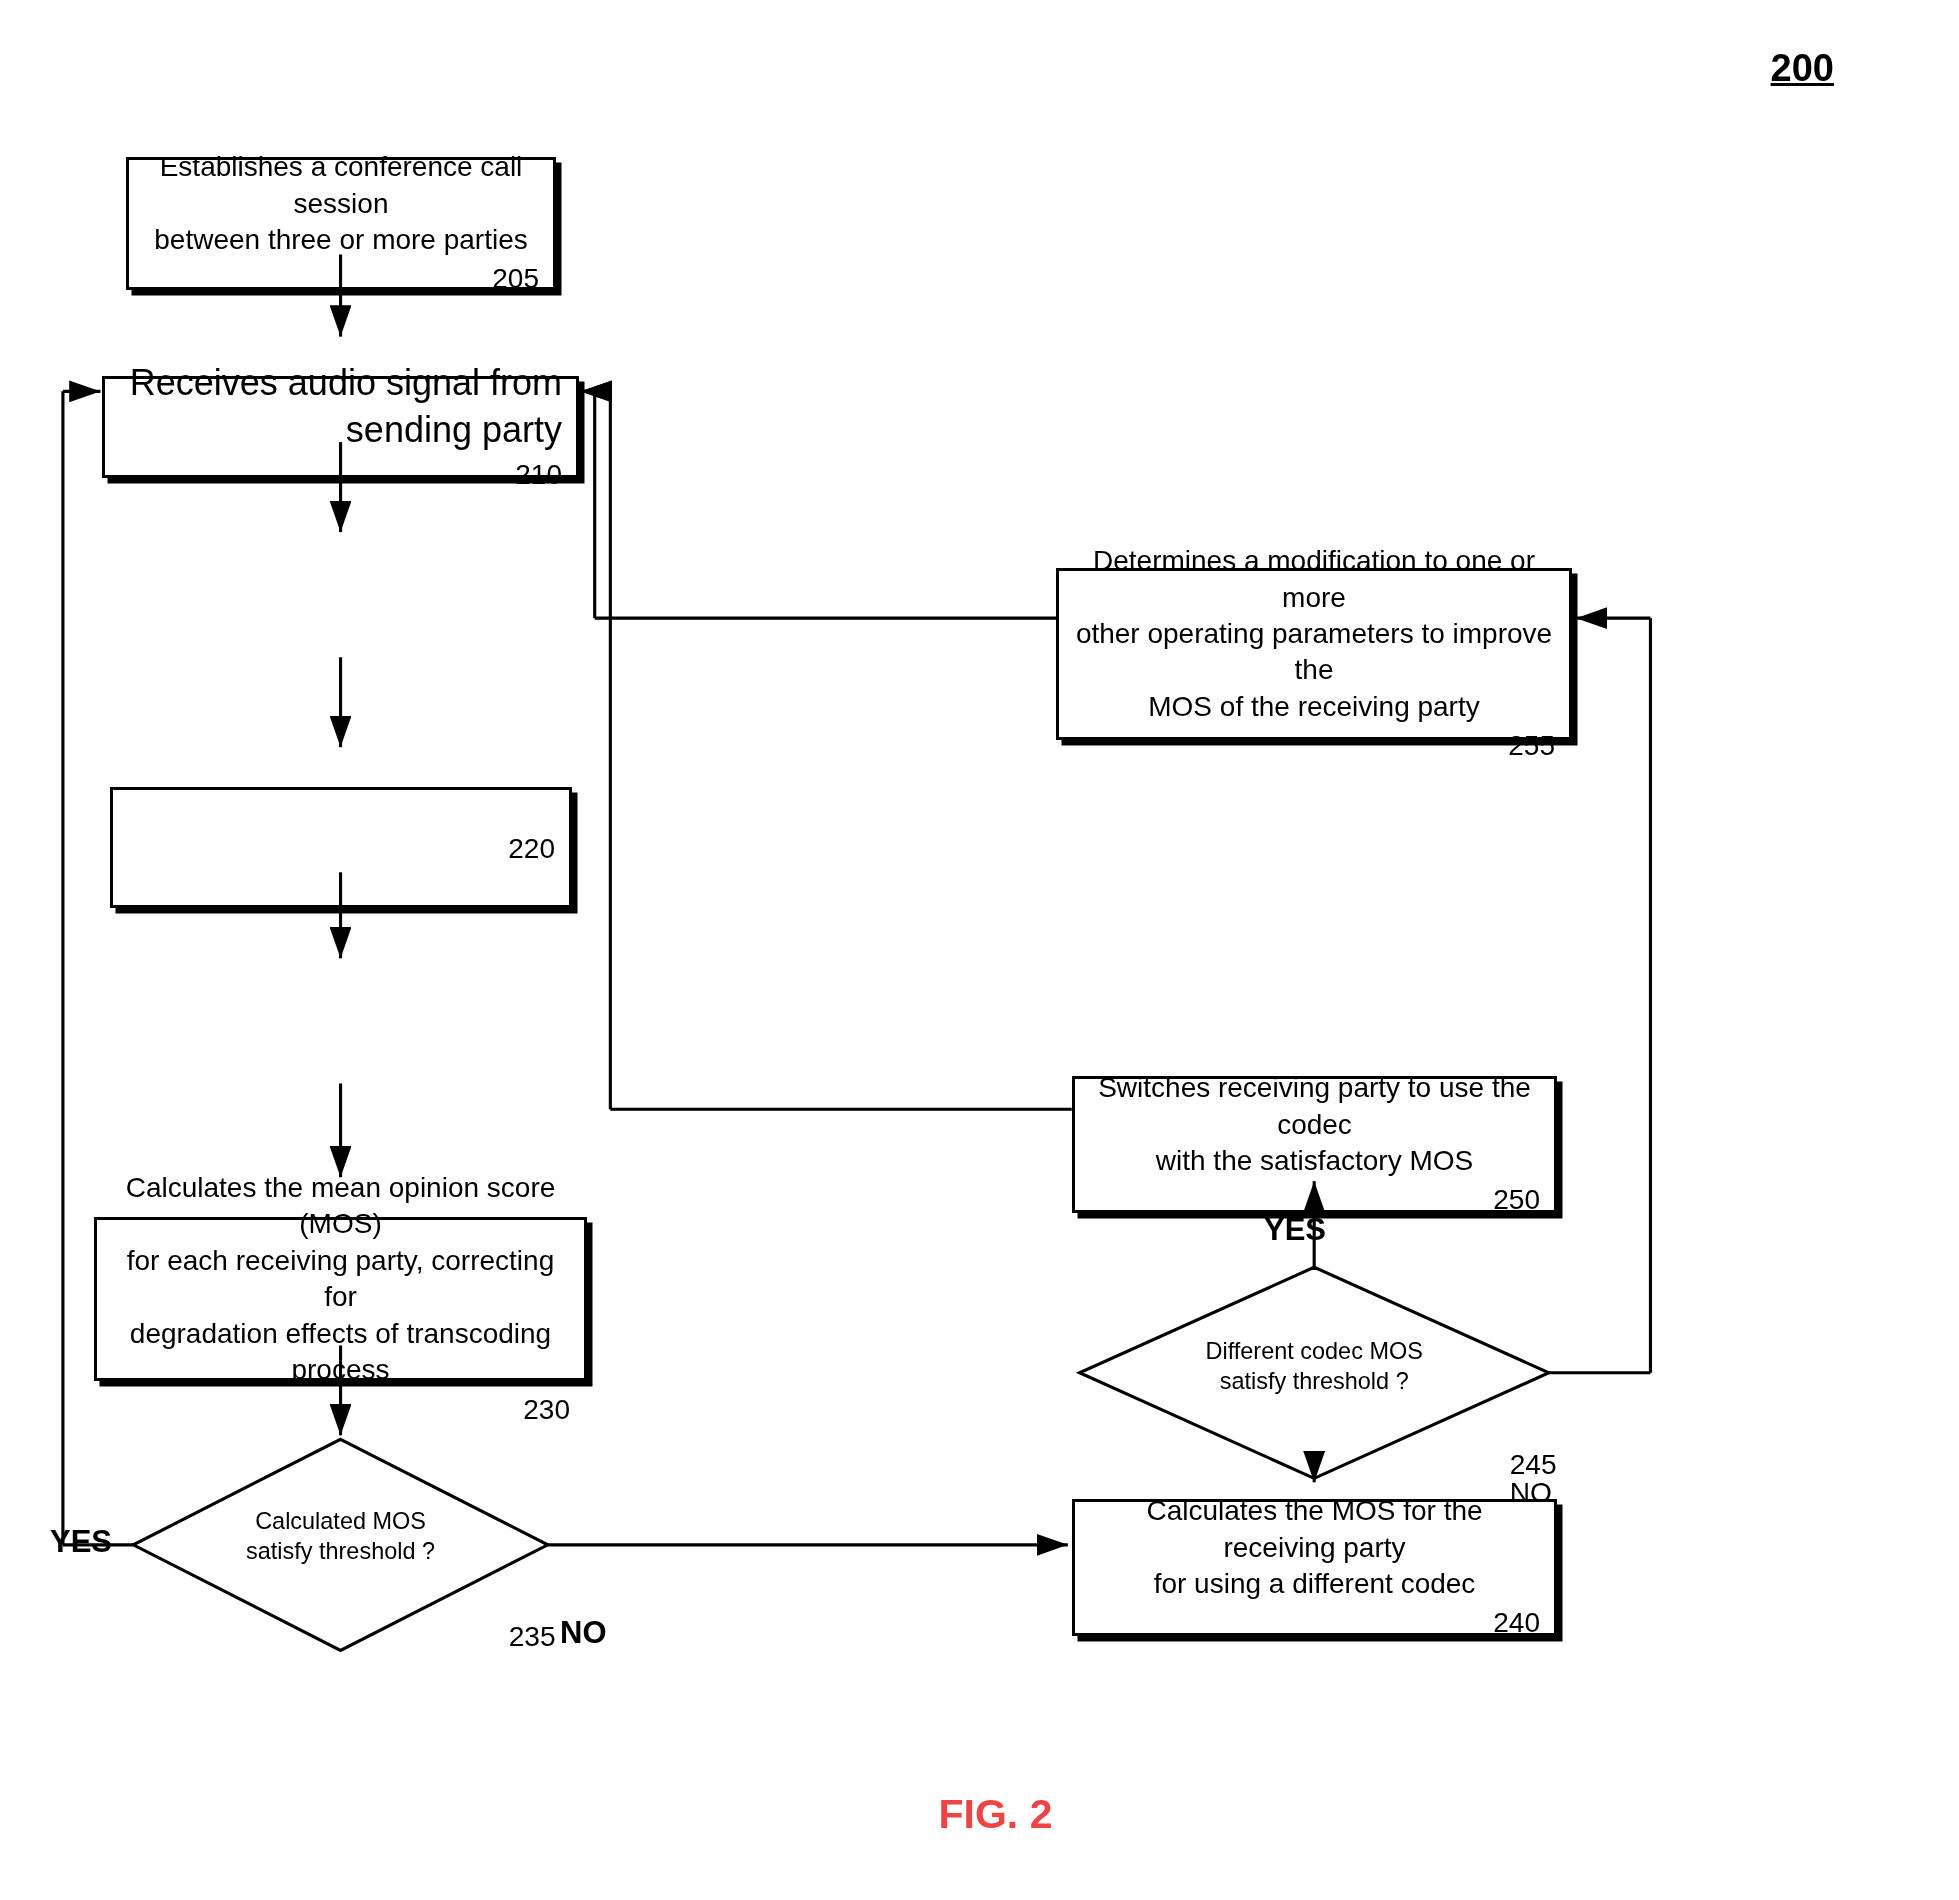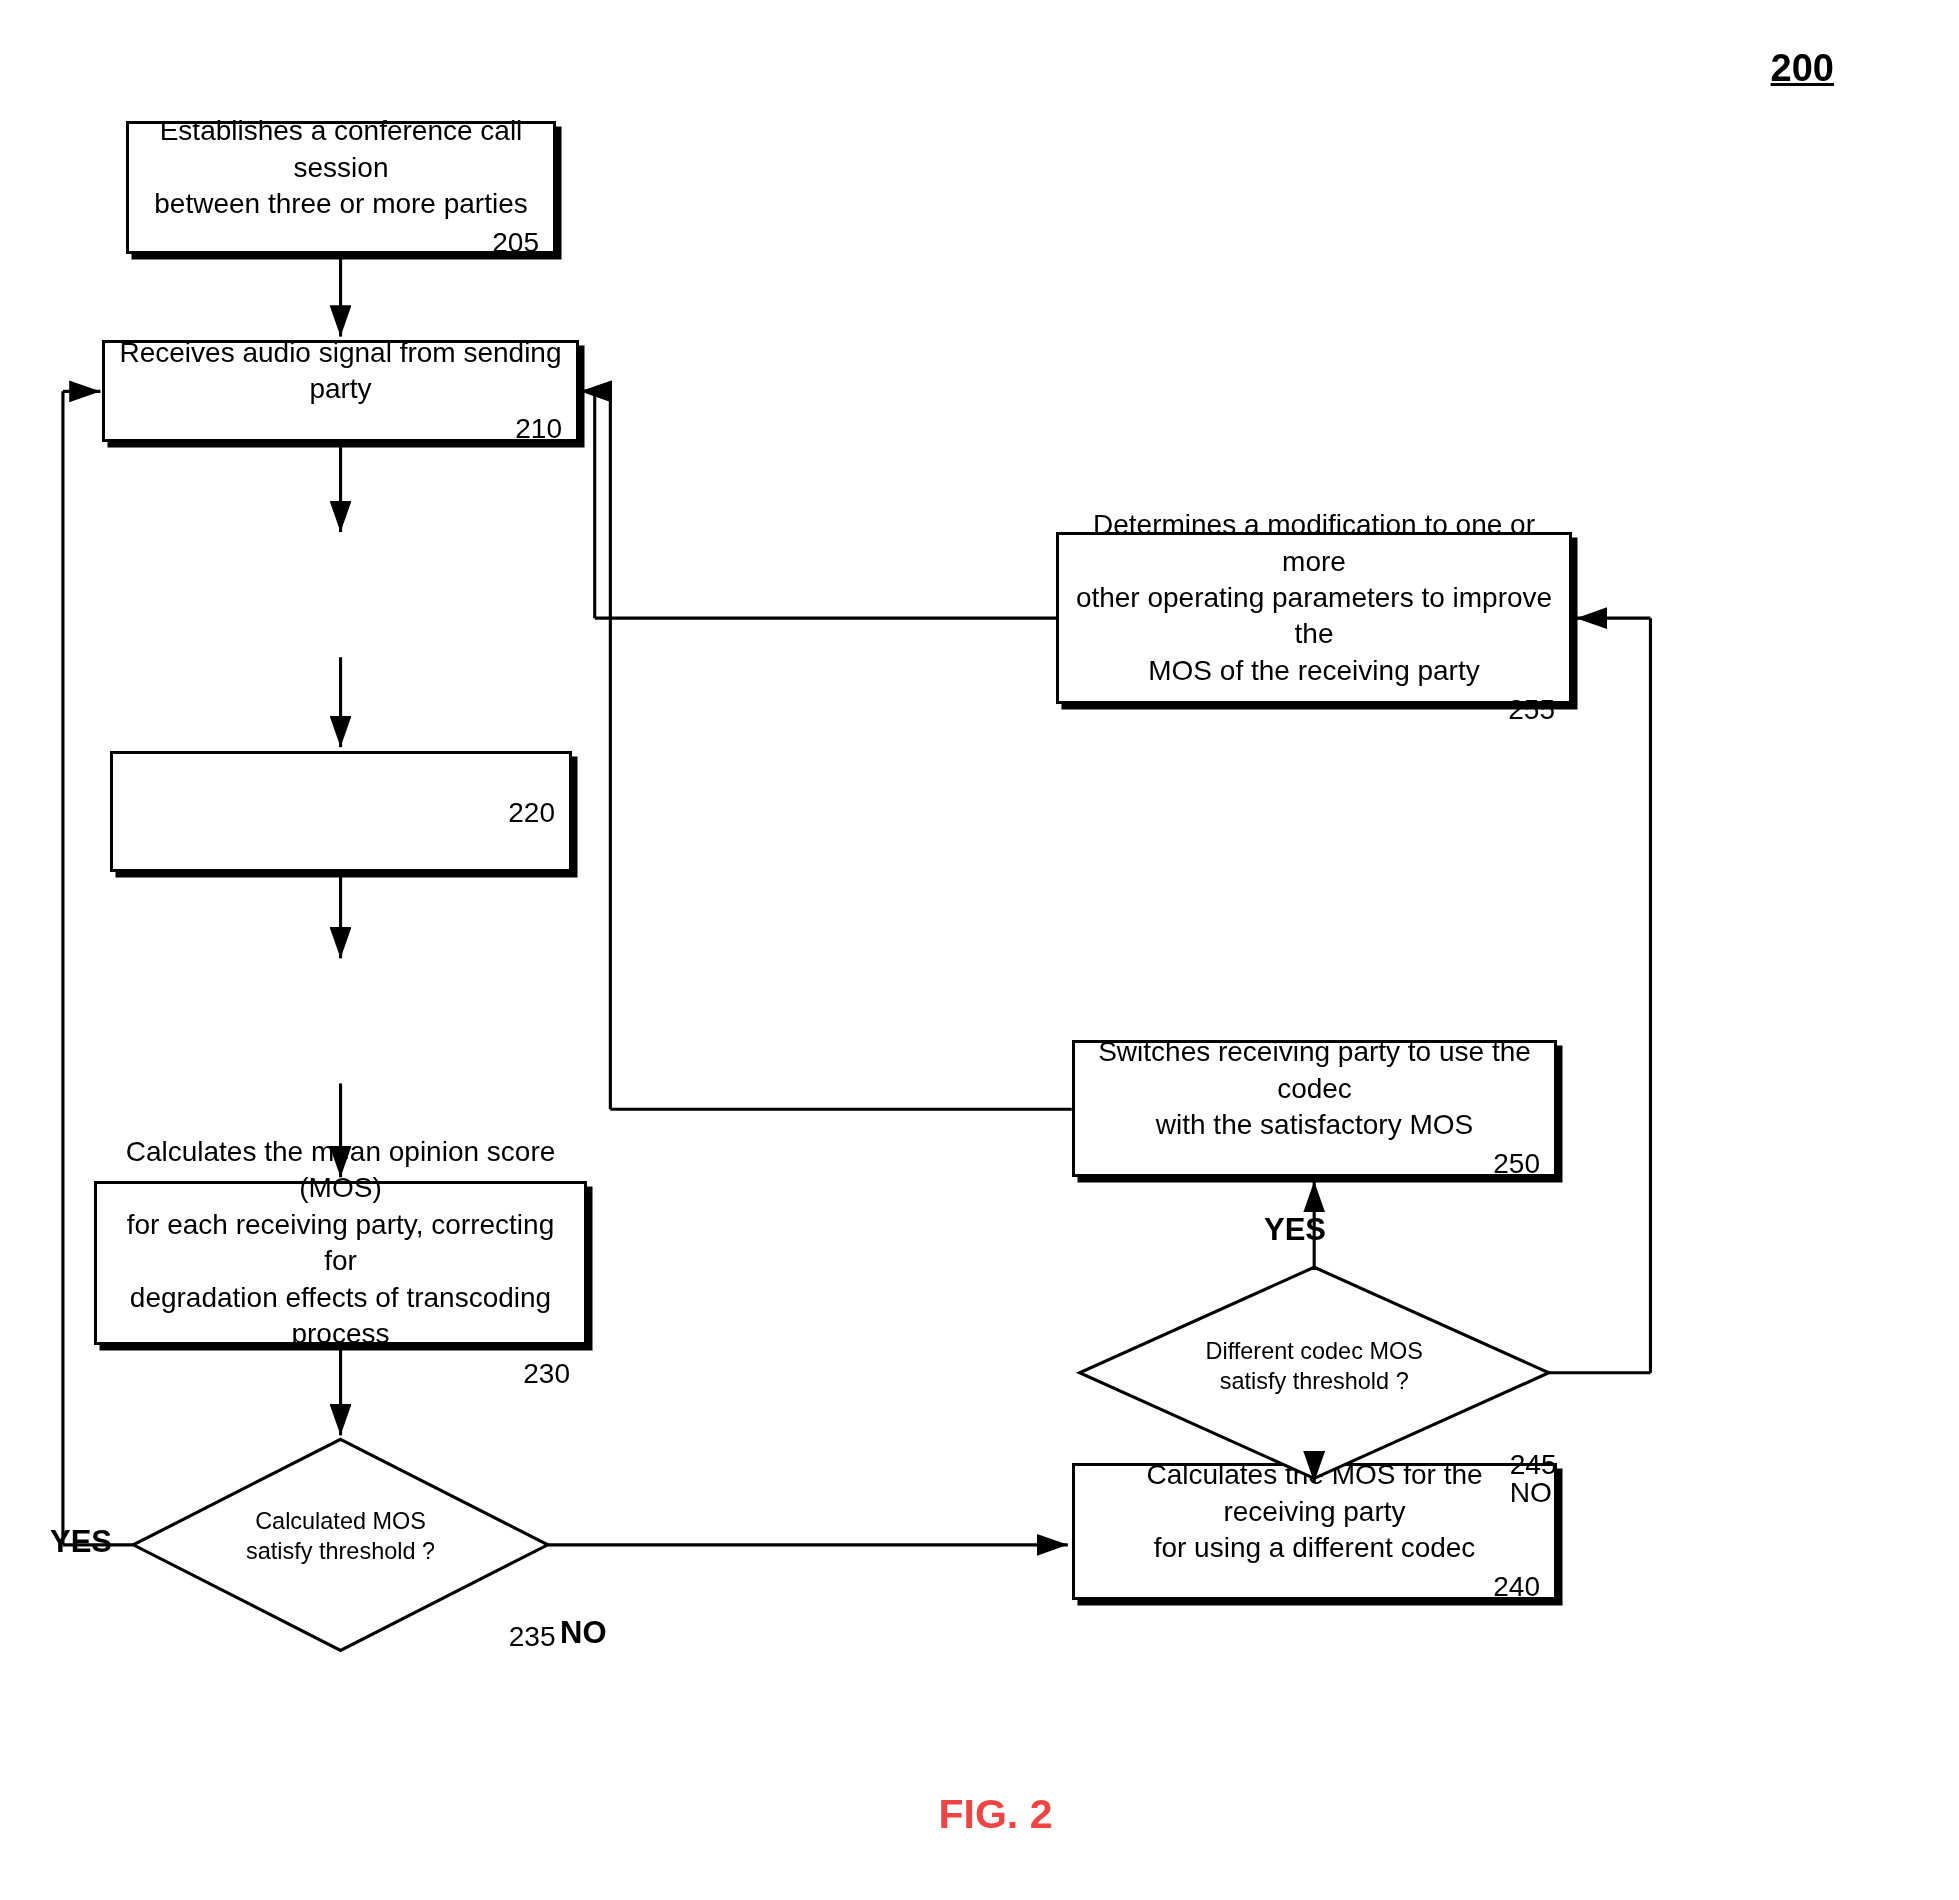--- a/index.html
+++ b/index.html
@@ -60,20 +60,21 @@
 
     .flow-box .step-num {
       align-self: flex-end;
       font-size: 28px;
       margin-top: 3.1px;
     }
 
     
     .shadow-box {
       box-shadow: 5.5px 5.5px 0 #000;
+      margin-top: 36px;
     }
 
     
     .svg-overlay {
       position: absolute;
       top: 0;
       left: 0;
       width: 1959px;
       height: 1901px;
       pointer-events: none;
@@ -100,21 +101,21 @@
   <div class="diagram-num">200</div>
 
   <div class="flow-box shadow-box" style="left:110px; top:121px; width:430px; height:133px;">
     <div style="font-size:28px; line-height:1.3; text-align:center;">
       Establishes a conference call session<br>between three or more parties
     </div>
     <div class="step-num">205</div>
   </div>
 
   <div class="flow-box shadow-box" style="left:86px; top:340px; width:477px; height:102px;">
-    <div style="font-size:28px; line-height:1.3; text-align:center;">
+    <div style="font-size:36px; line-height:1.3; text-align:right;">
       Receives audio signal from sending party
     </div>
     <div class="step-num">210</div>
   </div>
 
 
   <div class="flow-box shadow-box" style="left:94px; top:751px; width:462px; height:121px;">
     <div class="step-num">220</div>
   </div>
 

